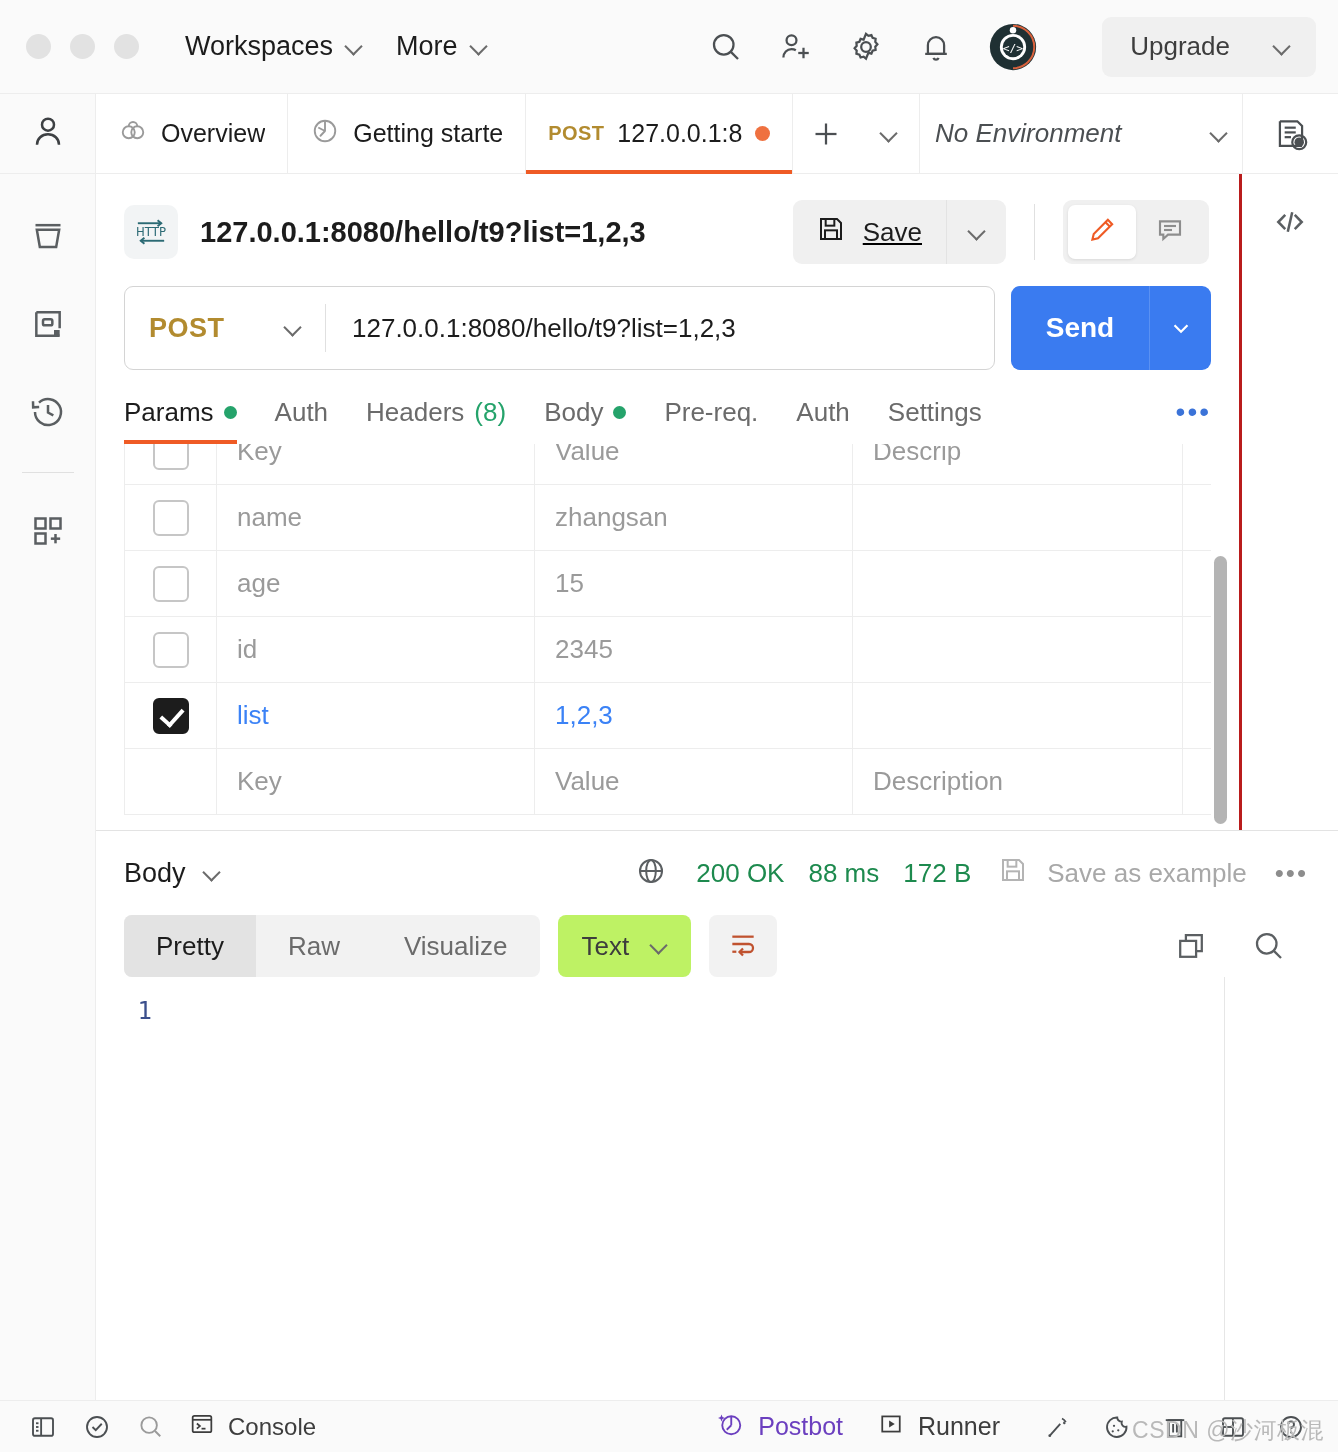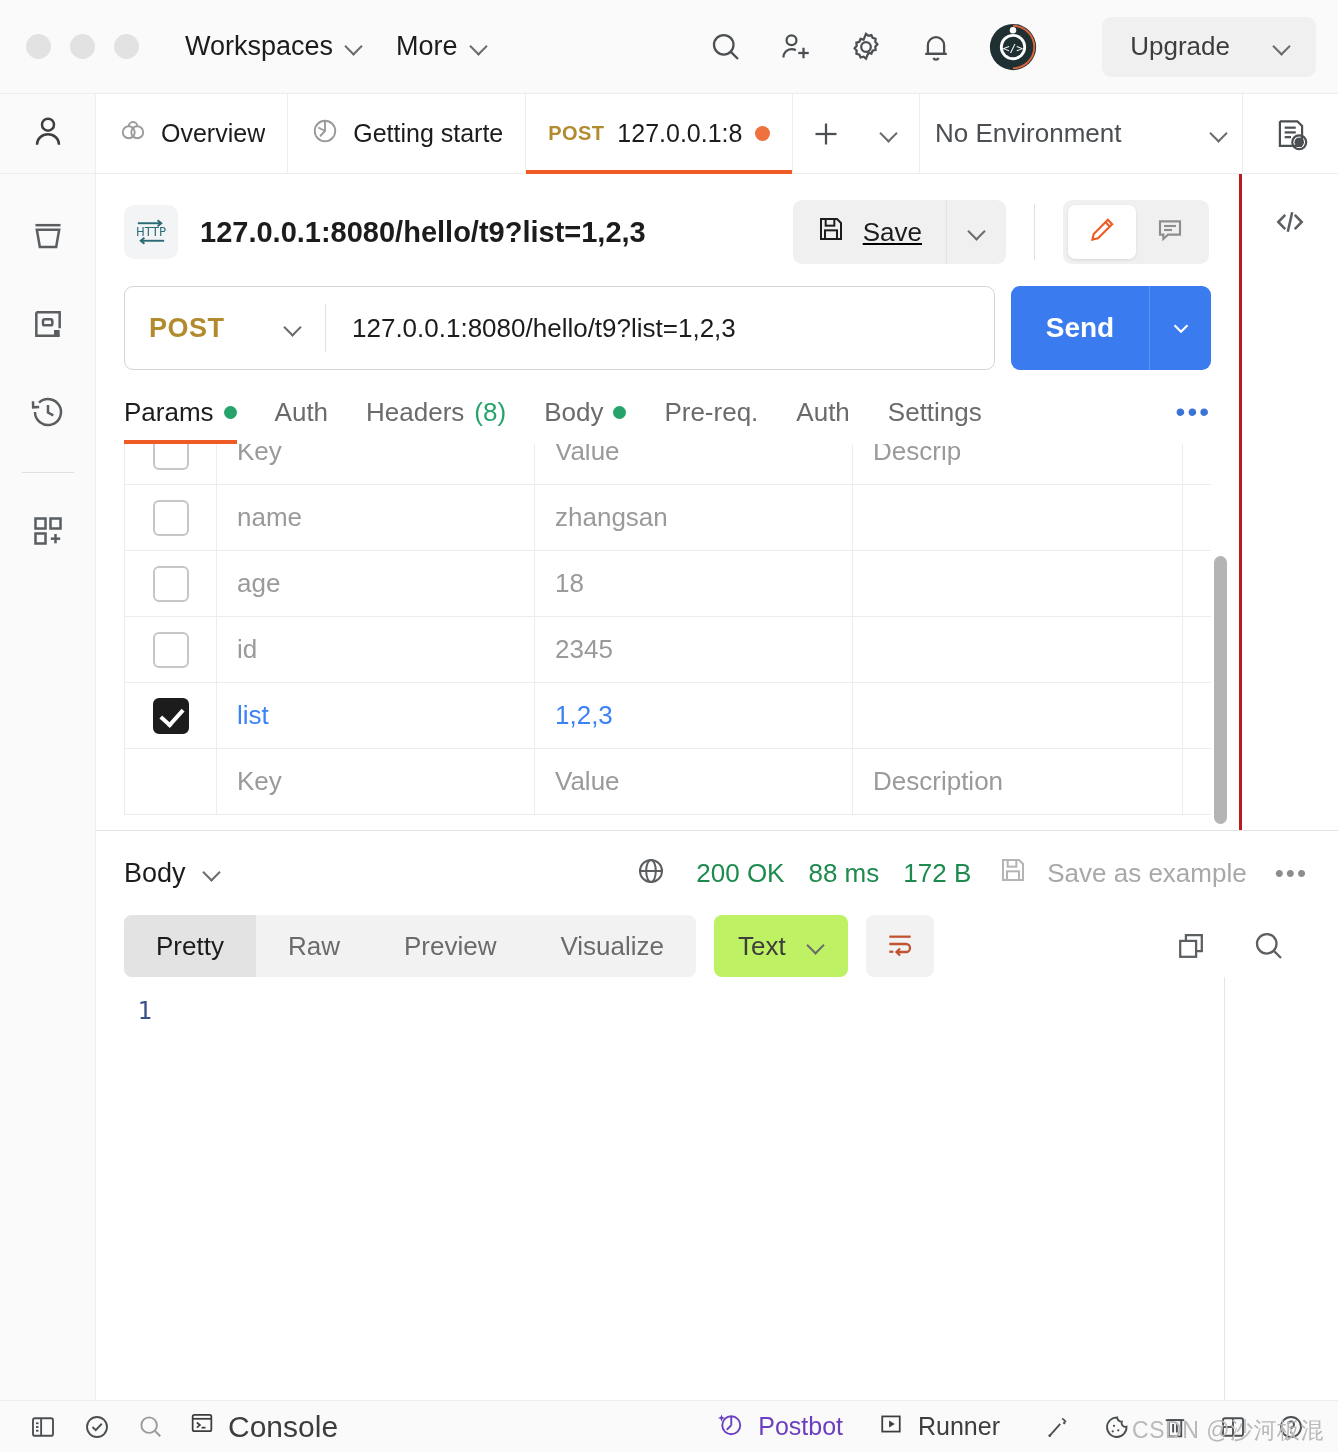--- a/index.html
+++ b/index.html
@@ -69,21 +69,21 @@
   }
   .rtab.active { color: #1c1c1c; }
   .rtab.active::after {
     content: ""; position: absolute; left: 0; right: 0; bottom: -1px; height: 4px; background: #ef5b25;
   }
   .meth { font-size: 20px; font-weight: bold; color: #b28b2f; letter-spacing: .4px; }
   .tabname { font-size: 25px; color: #1c1c1c; max-width: 168px; overflow: hidden; white-space: nowrap; }
   .unsaved { width: 15px; height: 15px; border-radius: 50%; background: #ef7140; }
   .plusbtn { width: 66px; display: flex; align-items: center; justify-content: center; color: #4b4f52; }
   .cdown { width: 60px; display: flex; align-items: center; justify-content: center; }
-  .envbox { flex: 1; display: flex; align-items: center; justify-content: center; gap: 0; border-left: 1px solid #ededed; }
+  .envbox { flex: 1; display: flex; align-items: center; justify-content: center; gap: 0; border-left: 1px solid #ededed; font-style: italic; }
   .envname { font-size: 26px; color: #4b4f52; }
   .envchev { margin-left: 90px; }
   .envic { width: 96px; display: flex; align-items: center; justify-content: center; border-left: 1px solid #ededed; color: #4b4f52; }
 
   
   .reqpane { flex: 1; display: flex; min-height: 0; }
   .reqmain { flex: 1; display: flex; flex-direction: column; min-width: 0; border-right: 3px solid #b91c1c; }
   .rightrail { width: 96px; background: #fff; display: flex; flex-direction: column; align-items: center; flex: none; }
   .rightrail .rr-ic { height: 96px; display: flex; align-items: center; justify-content: center; color: #5b5f62; }
 
@@ -174,21 +174,21 @@
   }
   .codetext span { font-family: "DejaVu Sans Mono", monospace; font-size: 27px; color: #101010; background: #fff; padding: 4px 6px 4px 10px; letter-spacing: 1px; }
   .codevrule { position: absolute; right: 113px; top: 0; bottom: 0; width: 1px; background: #e6e6e6; }
 
   
   .footer {
     height: 52px; border-top: 1px solid #ededed; background: #fafafa;
     display: flex; align-items: center; padding: 0 18px 0 16px; flex: none;
   }
   .f-ic { width: 54px; display: flex; align-items: center; justify-content: center; color: #4b4f52; }
-  .f-item { display: flex; align-items: center; gap: 12px; font-size: 30px; color: #3d3d3d; margin-left: 10px; }
+  .f-item { display: flex; align-items: center; gap: 12px; font-size: 24px; color: #3d3d3d; margin-left: 10px; }
   .f-sp { flex: 1; }
   .f-postbot { display: flex; align-items: center; gap: 13px; font-size: 25px; color: #6b3fbf; margin-right: 34px; }
   .f-runner { display: flex; align-items: center; gap: 13px; font-size: 25px; color: #3d3d3d; margin-right: 30px; }
   .f-right-ic { width: 58px; display: flex; align-items: center; justify-content: center; color: #4b4f52; }
   .watermark {
     position: absolute; right: 14px; bottom: 6px; font-size: 23px; color: #b9b9b9;
     pointer-events: none; white-space: nowrap; letter-spacing: .5px;
   }
 </style>
 </head>
@@ -477,21 +477,21 @@
               <tr>
                 <td class="ck"><span class="cbox"></span></td>
                 <td class="k">name</td>
                 <td class="v">zhangsan</td>
                 <td class="d"></td>
                 <td class="x"></td>
               </tr>
               <tr>
                 <td class="ck"><span class="cbox"></span></td>
                 <td class="k">age</td>
-                <td class="v">18</td>
+                <td class="v">15</td>
                 <td class="d"></td>
                 <td class="x"></td>
               </tr>
               <tr>
                 <td class="ck"><span class="cbox"></span></td>
                 <td class="k">id</td>
                 <td class="v">2345</td>
                 <td class="d"></td>
                 <td class="x"></td>
               </tr>
@@ -555,21 +555,20 @@
             </span>
             <span>Save as example</span>
           </div>
           <div class="resdots">•••</div>
         </div>
 
         <div class="resfmt">
           <div class="segwrap">
             <div class="seg active">Pretty</div>
             <div class="seg">Raw</div>
-            <div class="seg">Preview</div>
             <div class="seg">Visualize</div>
           </div>
           <div class="textsel">
             <span>Text</span>
             <span class="chev"></span>
           </div>
           <div class="wrapbtn">
             <span>
               <svg width="32" height="32" viewBox="0 0 24 24" fill="none" stroke="#c0522f" stroke-width="1.7">
                 <line x1="4" y1="6.5" x2="20" y2="6.5"></line>

